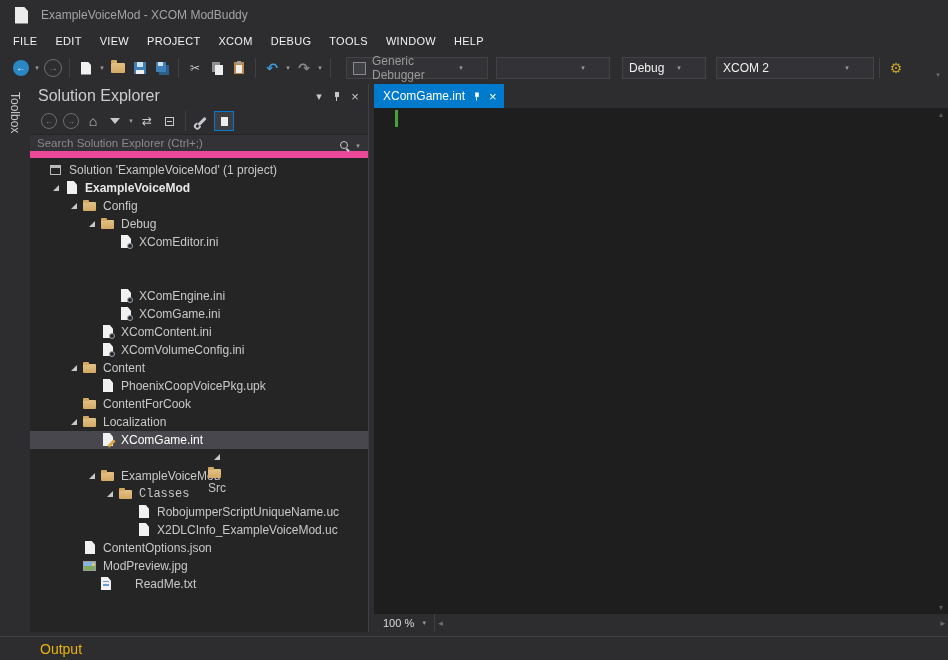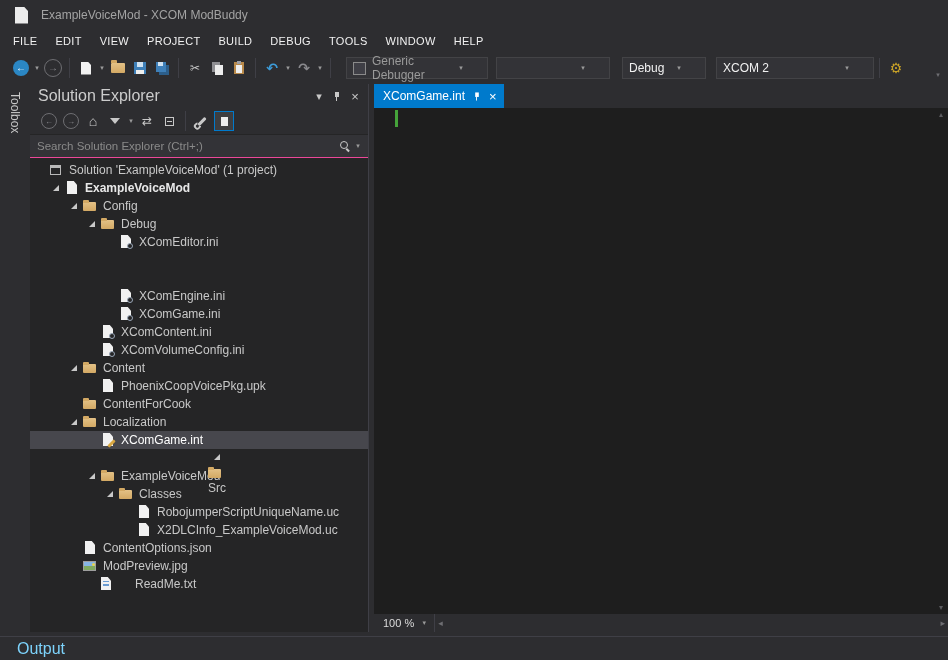--- a/index.html
+++ b/index.html
@@ -55,21 +55,21 @@
   .i-funnel{width:0;height:0;border:5px solid transparent;border-top:6px solid #C8C8C8;margin-top:5px}
   .i-collapse{width:9px;height:9px;border:1px solid #C8C8C8;position:relative;box-sizing:border-box}
   .i-collapse::before{content:'';position:absolute;left:1px;top:3px;width:5px;height:1px;background:#C8C8C8}
   .i-wrench{width:10px;height:3px;background:#C8C8C8;border-radius:1px;transform:rotate(-45deg);position:relative}
   .i-wrench::before{content:'';position:absolute;left:-5px;top:-2px;width:7px;height:7px;border:2px solid #C8C8C8;border-radius:50%;border-right-color:transparent;box-sizing:border-box}
   .i-smalldoc{width:7px;height:9px;background:#EDEDED}
   .i-pin{width:10px;height:11px;position:relative;color:#C8C8C8}
   .i-pin::before{content:'';position:absolute;left:3px;top:1px;width:4px;height:5px;background:currentColor}
   .i-pin::after{content:'';position:absolute;left:4px;top:6px;width:1px;height:4px;background:currentColor}
   .se-search{height:24px;flex:0 0 24px;background:#252526;position:relative;display:flex;align-items:center}
-  .se-search input{width:100%;height:23px;background:#333337;border:none;border-bottom:1px solid #ec4899;color:#CCC;font-size:11.5px;padding:0 34px 0 7px;box-sizing:border-box;font-family:inherit;outline:none}
+  .se-search input{width:100%;height:23px;background:#333337;border:none;border-bottom:7px solid #ec4899;color:#CCC;font-size:11.5px;padding:0 34px 0 7px;box-sizing:border-box;font-family:inherit;outline:none}
   .se-search input::placeholder{color:#8A8A8A}
   .i-mag{width:12px;height:12px;position:relative;display:inline-block}
   .i-mag::before{content:'';position:absolute;left:1px;top:1px;width:6px;height:6px;border:1.5px solid #C8C8C8;border-radius:50%}
   .i-mag::after{content:'';position:absolute;left:8px;top:8px;width:4px;height:1.5px;background:#C8C8C8;transform:rotate(45deg);transform-origin:0 0}
   .search-icons{position:absolute;right:5px;top:0;height:24px;display:flex;align-items:center;gap:2px}
   .se-tree{flex:1;overflow:hidden;background:#252526;padding-top:3px}
   .tree-row{height:18px;display:flex;align-items:center;font-size:12px;color:#C8C8C8;white-space:nowrap}
   .tree-row.selected{background:#47474D;color:#FFFFFF}
   .tree-label.bold{font-weight:bold;color:#E8E8E8}
   .tw{width:16px;flex:0 0 16px;display:flex;align-items:center;justify-content:center}
@@ -93,36 +93,36 @@
   .tab-active{background:#007ACC;color:#FFF;display:flex;align-items:center;padding:0 7px 0 9px;font-size:12px;gap:7px}
   .tab-active .i-pin{color:#FFF;transform:scale(.9)}
   .tab-close{font-size:13px;color:#FFF;line-height:1}
   .editor-body{flex:1;position:relative;background:#1E1E1E}
   .change-bar{position:absolute;left:21px;top:2px;width:3px;height:17px;background:#45A33A}
   .vscroll{position:absolute;right:0;top:0;bottom:0;width:14px;display:flex;flex-direction:column;justify-content:space-between;align-items:center;color:#5A5A5E;font-size:8px;padding:2px 0;box-sizing:border-box}
   .editor-scrollrow{height:18px;flex:0 0 18px;display:flex;align-items:stretch;background:#2D2D30}
   .zoom{display:flex;align-items:center;padding:0 5px 0 9px;font-size:11px;color:#DCDCDC;gap:5px}
   .hscroll{flex:1;border-left:1px solid #3F3F46;display:flex;align-items:center;color:#6E6E72;font-size:9px;padding:0 3px;justify-content:space-between}
   
-  .output-bar{position:absolute;left:0;right:0;bottom:0;height:24px;background:#2D2D30;border-top:1px solid #3F3F46;display:flex;align-items:center;padding-left:17px;font-size:16px;color:#7dd3fc;box-sizing:border-box}
+  .output-bar{position:absolute;left:0;right:0;bottom:0;height:24px;background:#2D2D30;border-top:1px solid #3F3F46;display:flex;align-items:center;padding-left:40px;font-size:14px;color:#eab308;box-sizing:border-box}
 </style>
 </head>
 <body>
 
 <div class="titlebar">
   <span class="app-icon"></span>
   <span class="window-title">ExampleVoiceMod - XCOM ModBuddy</span>
 </div>
 
 <nav class="menubar">
     <span class="menu-item">FILE</span>
     <span class="menu-item">EDIT</span>
     <span class="menu-item">VIEW</span>
     <span class="menu-item">PROJECT</span>
-    <span class="menu-item">BUILD</span>
+    <span class="menu-item">XCOM</span>
     <span class="menu-item">DEBUG</span>
     <span class="menu-item">TOOLS</span>
     <span class="menu-item">WINDOW</span>
     <span class="menu-item">HELP</span>
   </nav>
 
 <div class="toolbar">
   <span class="tbtn">
       <span class="nav-circle nav-back">←</span>
     </span>
@@ -297,21 +297,21 @@
       <div class="tree-row" style="padding-left: 36px; flex-direction: column;">
         <span class="tw tw-exp"></span>
         <span class="ic ic-folder"></span>
         <span class="tree-label">Src</span>
       </div>
       <div class="tree-row" style="padding-left: 54px;">
         <span class="tw tw-exp"></span>
         <span class="ic ic-folder"></span>
         <span class="tree-label">ExampleVoiceMod</span>
       </div>
-      <div class="tree-row" style="padding-left: 72px;">
+      <div class="tree-row" style="padding-left: 72px; font-family: Liberation Mono, monospace;">
         <span class="tw tw-exp"></span>
         <span class="ic ic-folder"></span>
         <span class="tree-label">Classes</span>
       </div>
       <div class="tree-row" style="padding-left: 90px;">
         <span class="tw"></span>
         <span class="ic ic-file"></span>
         <span class="tree-label">RobojumperScriptUniqueName.uc</span>
       </div>
       <div class="tree-row" style="padding-left: 90px;">

